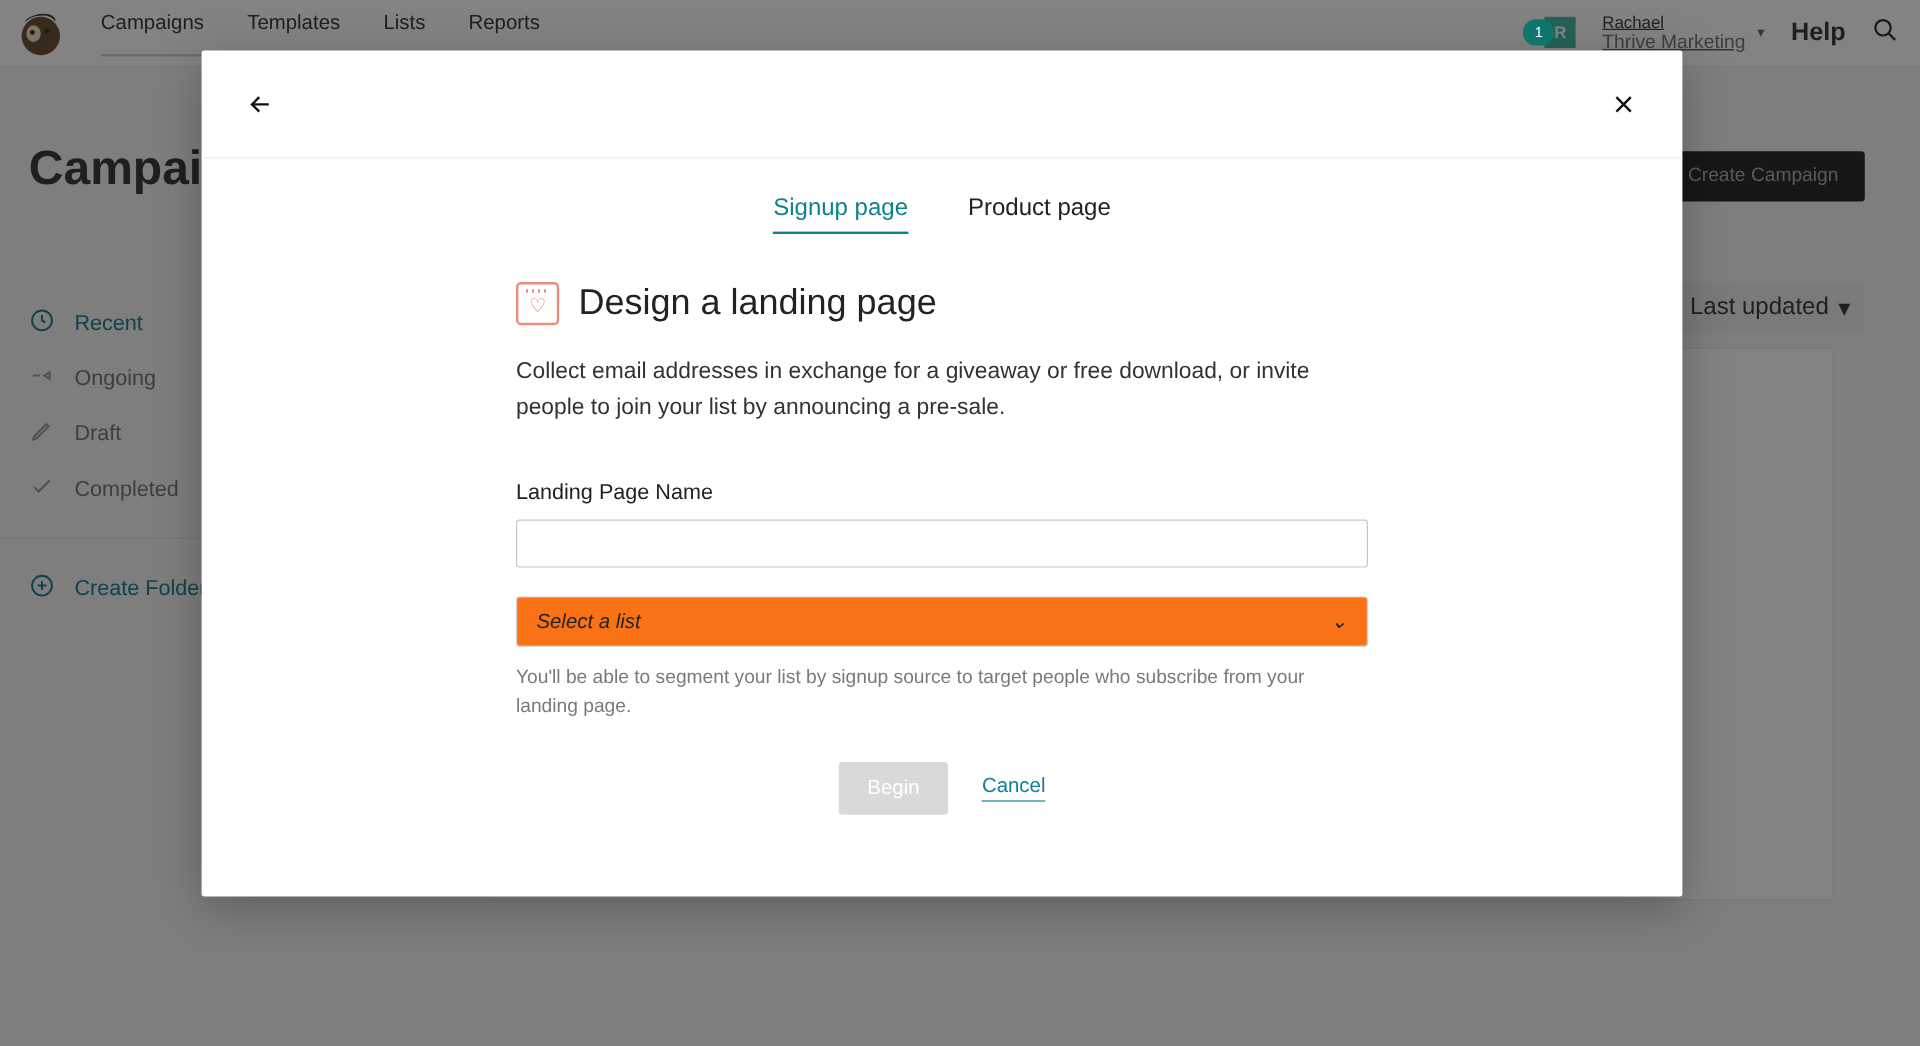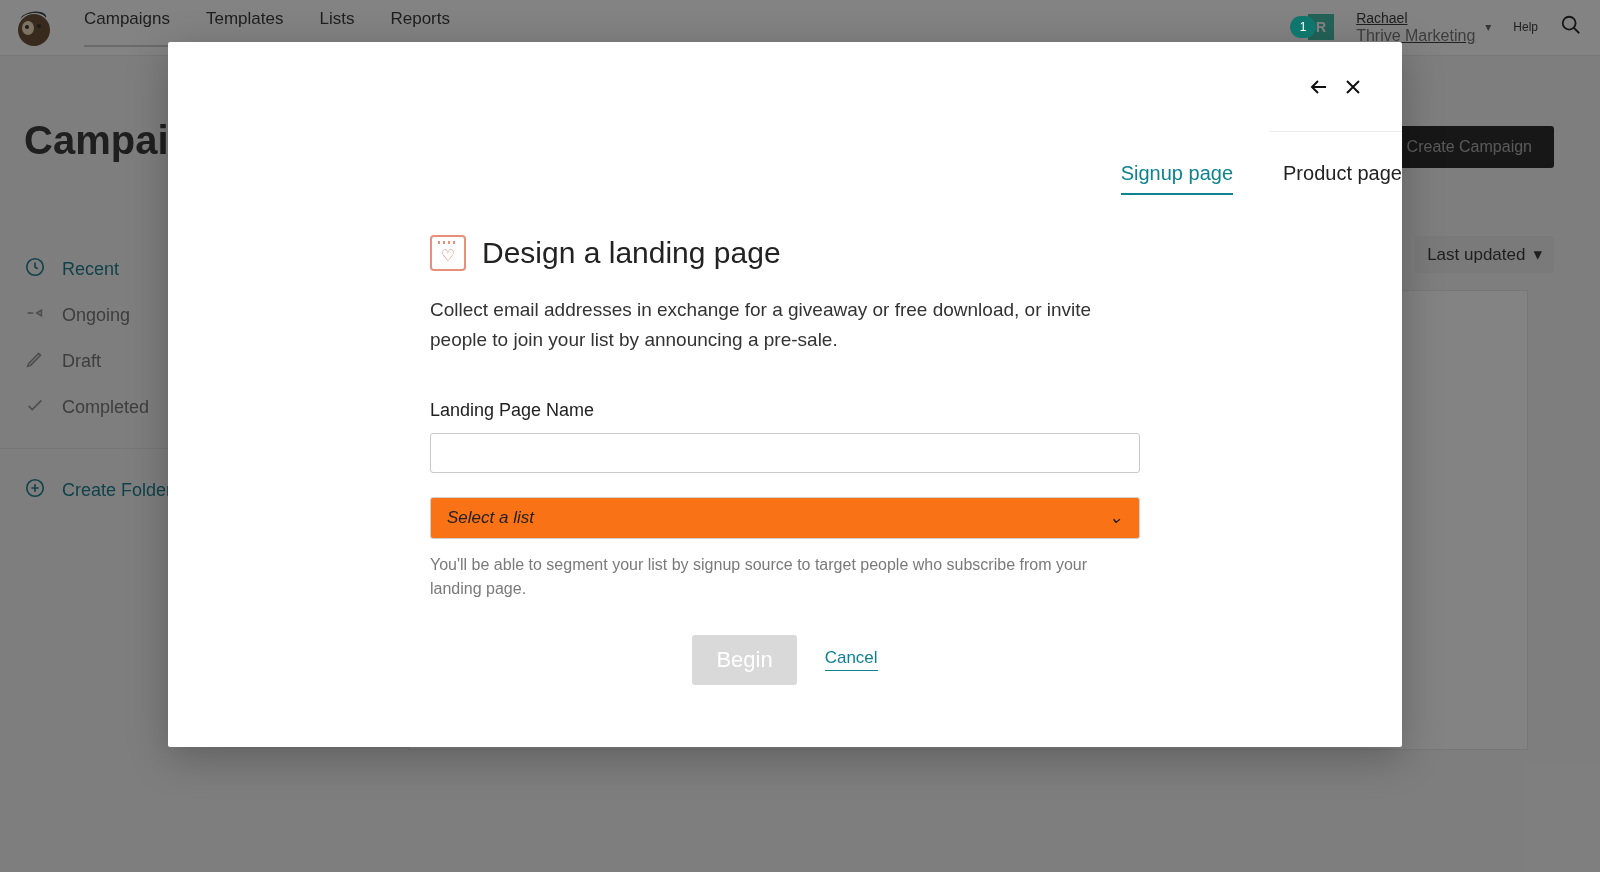--- a/index.html
+++ b/index.html
@@ -46,21 +46,21 @@
   }
   .badge-square {
     background:#2eb6a0; color:#fff; font-size:14px; font-weight:600;
     width:26px; height:26px; display:flex; align-items:center; justify-content:center;
     margin-left:-8px;
   }
   .account { display:flex; align-items:center; gap:10px; cursor:pointer;}
   .account .names { line-height:1.2; font-size:14px; color:#222;text-decoration:underline;}
   .account .sub { color:#666; font-size:16px;}
   .chev { font-size:12px; color:#555;}
-  .help-link { font-size:12px; color:#222; text-decoration:none;}
+  .help-link { font-size:21px; color:#222; text-decoration:none;font-weight:bold;}
   .search-ico svg { width:22px; height:22px; stroke:#111; stroke-width:2; fill:none;}
   .page-title {
     position:absolute; left:24px; top:118px;
     font-size:40px; font-weight:600; color:#222;
   }
   .sidebar {
     width: 360px; padding: 190px 0 0 24px;
   }
   .side-item { display:flex; align-items:center; gap:16px; height:46px; font-size:18px; color:#666; cursor:pointer;}
   .side-item.active { color:#006f82; }
@@ -70,21 +70,21 @@
   .create-folder { color:#006f82;}
   .create-folder .ic svg{ stroke:#006f82;}
 
   .right-area { position:absolute; right:46px; top:126px;}
   .btn-dark {
     background:#111; color:#a3a3a3; font-size:16px;
     padding:12px 22px; border-radius:3px; border:none; cursor:pointer;
   }
   .sort-drop {
     position:absolute; right:46px; top:236px;
-    background:#ececec; color:#222; font-size:17px;
+    background:#ececec; color:#222; font-size:20px;
     padding:8px 12px; border-radius:3px; display:flex; align-items:center; gap:8px;
     cursor:pointer;
   }
 
   .main-panel {
     position:absolute; left:408px; top:290px; width:1120px; height:460px;
     background:#fff; border:1px solid #e4e4e4;
     display:flex; flex-direction:column; align-items:center; justify-content:flex-end;
     padding-bottom:28px;
   }
@@ -95,21 +95,21 @@
     position:absolute; inset:0;
     background:rgba(30,30,30,0.55);
   }
 
   
   .modal {
     position:absolute; left:168px; top:42px;
     width:1234px; height:705px;
     background:#fff; border-radius:2px;
     box-shadow:0 10px 40px rgba(0,0,0,0.25);
-    display:flex; flex-direction:column;align-items:flex-end;
+    display:flex; flex-direction:column;
   }
   .modal-head {
     height:90px; border-bottom:1px solid #ededed;
     display:flex; align-items:center; justify-content:space-between;
     padding:0 32px;
   }
   .back-btn, .close-btn { width:34px; height:34px; display:flex; align-items:center; justify-content:center; cursor:pointer;}
   .back-btn svg, .close-btn svg { width:24px; height:24px; stroke:#111; stroke-width:2; fill:none; }
 
   .tab-row {
@@ -144,21 +144,21 @@
   }
   .select-box {
     margin-top:24px; width:100%; height:42px;
     background:#f97316; border:1px solid #d0d0d0; border-radius:3px;
     display:flex; align-items:center; justify-content:space-between;
     padding:0 16px; font-size:17px; color:#222; cursor:pointer;font-style:italic;
   }
   .helper { margin-top:14px; font-size:16px; line-height:1.5; color:#7a7a7a;}
   .action-row { margin-top:34px; display:flex; justify-content:center; align-items:center; gap:28px;}
   .btn-disabled {
-    background:#d9d9d9; color:#fff; font-size:22px;
+    background:#d9d9d9; color:#fff; font-size:17px;
     padding:12px 24px; border:none; border-radius:3px; cursor:default;
   }
   .link-cancel { color:#0e8291; font-size:17px; text-decoration:none; border-bottom:1px solid #0e8291; padding-bottom:2px; cursor:pointer;}
 </style>
 </head>
 <body>
 
 <div class="topnav">
   <div class="logo">
     <svg viewBox="0 0 44 44">

